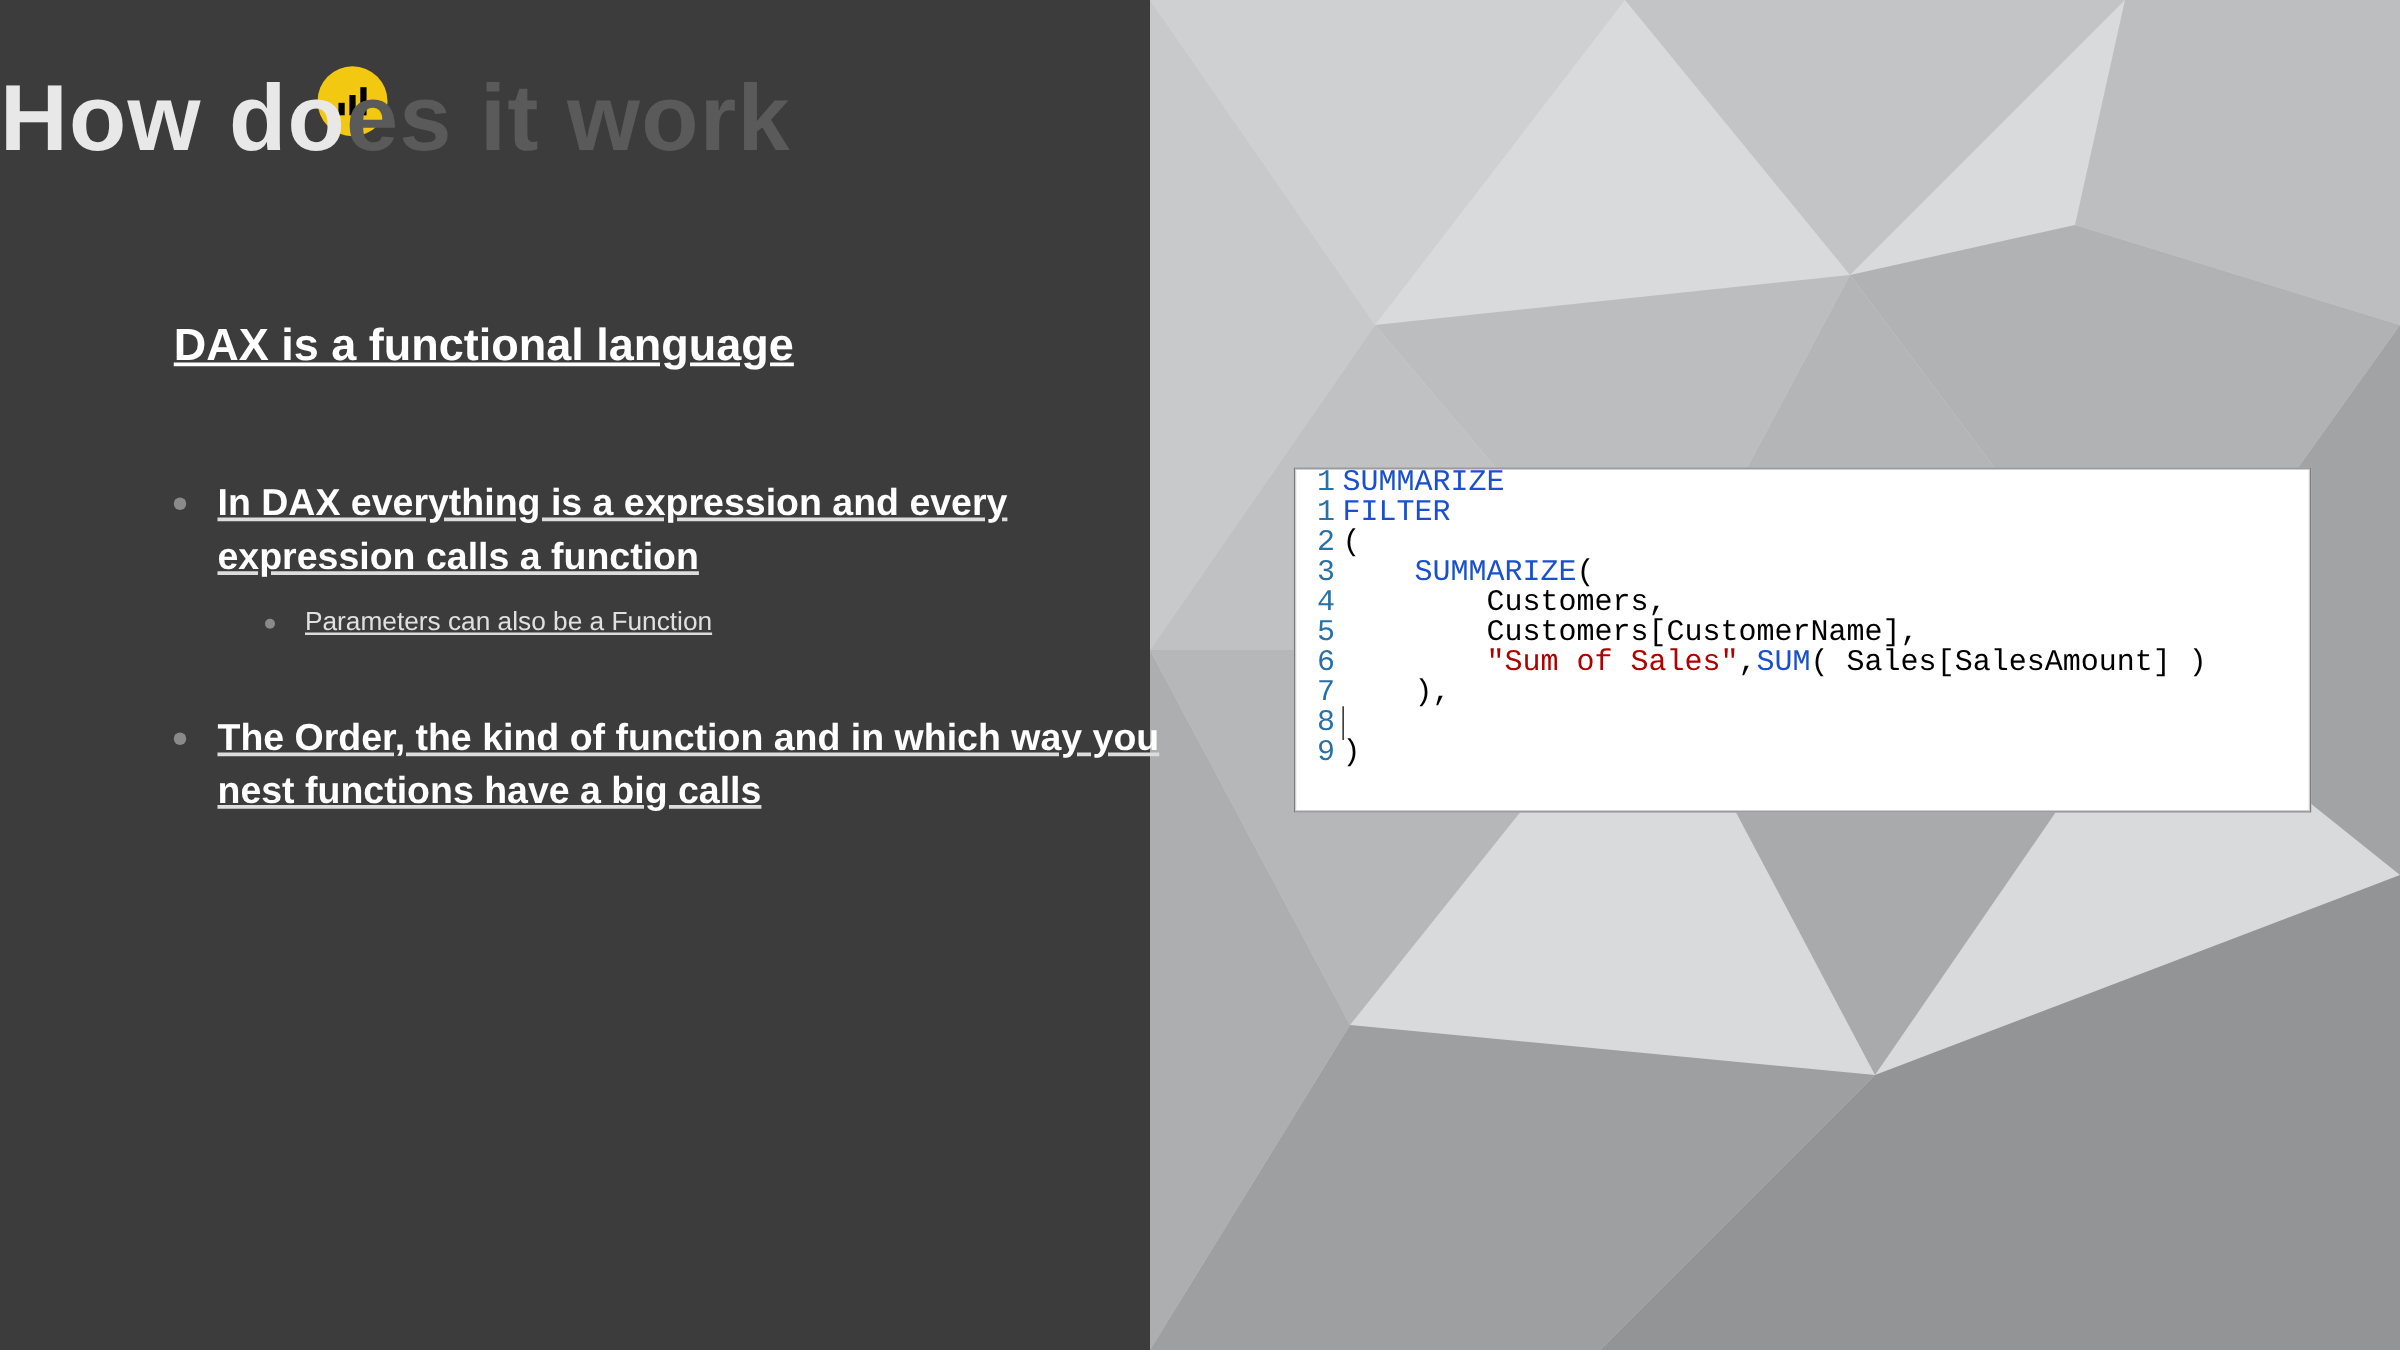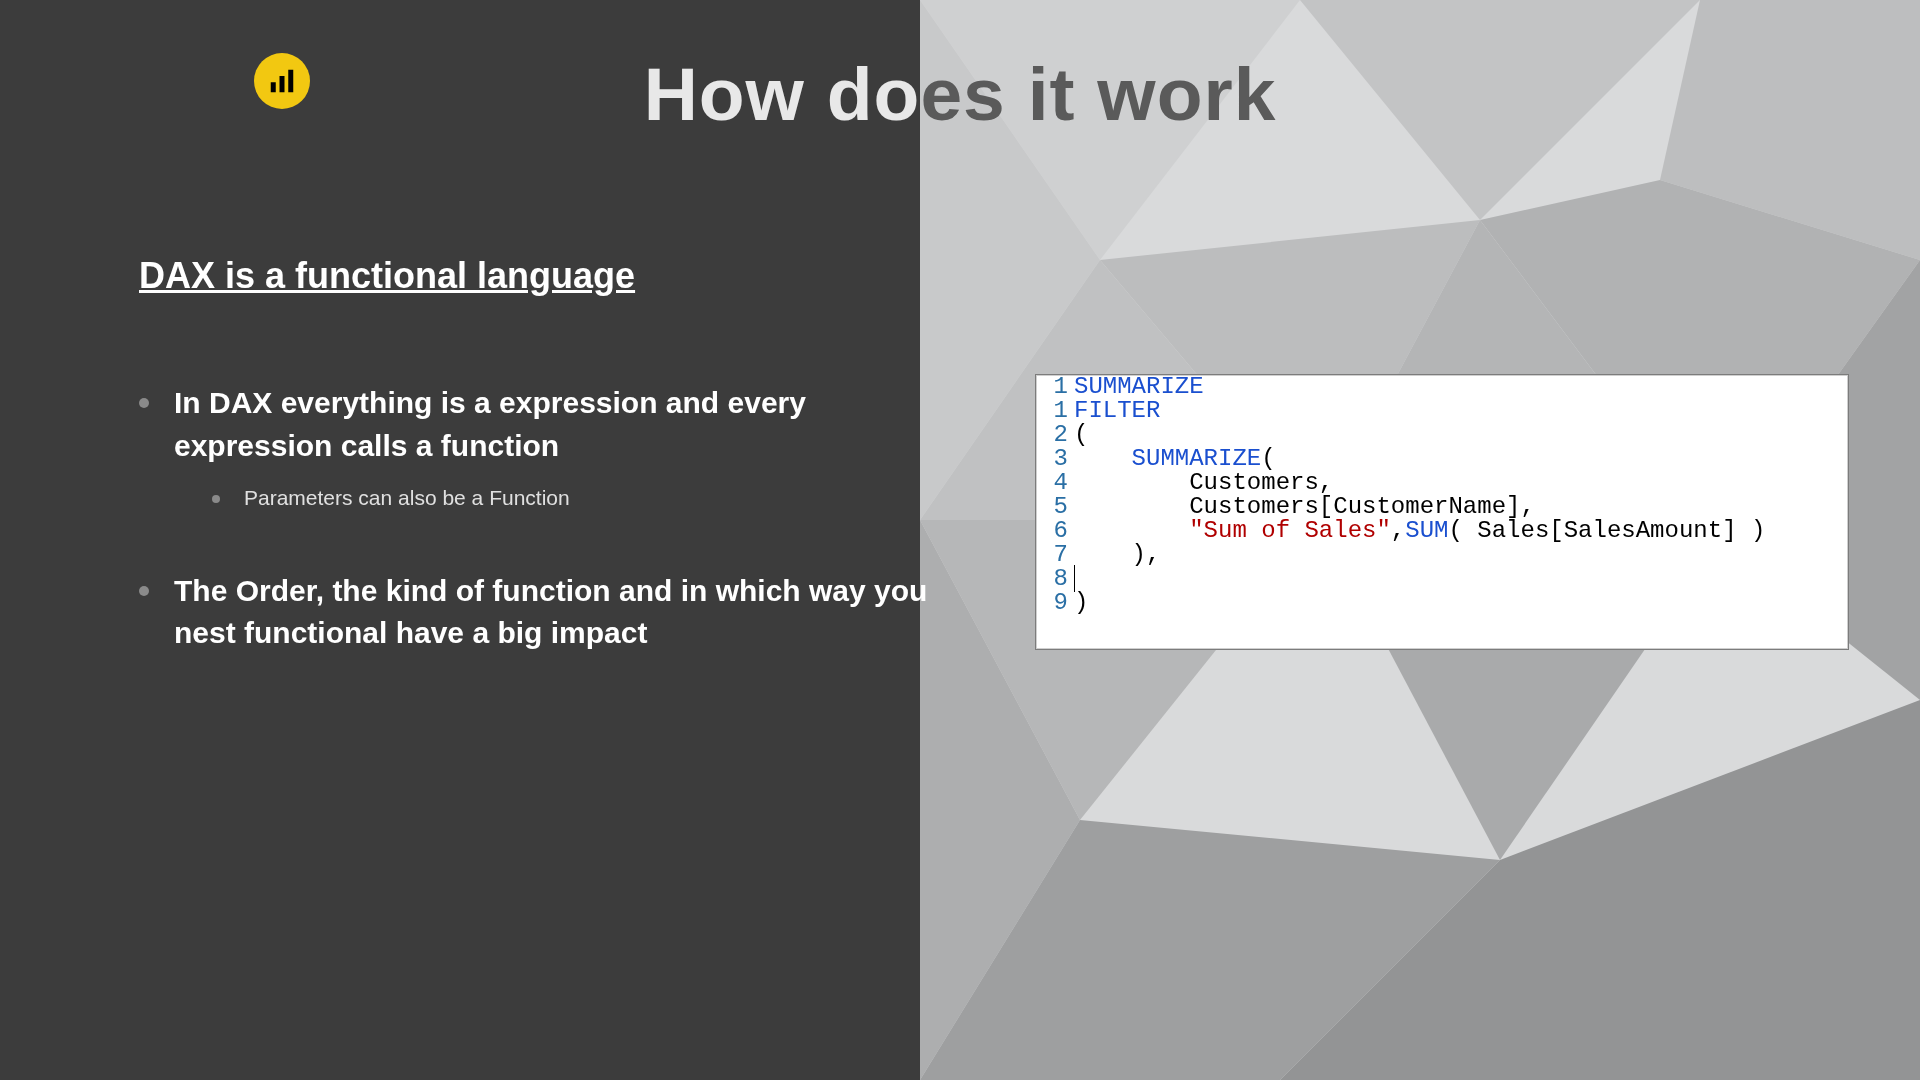--- a/index.html
+++ b/index.html
@@ -10,28 +10,28 @@
   #geo-bg svg{width:1920px;height:1080px;display:block;}
 
   
   #dark-panel{position:absolute;left:0;top:0;width:920px;height:1080px;background:#3c3c3c;}
 
   
   #logo{position:absolute;left:254px;top:53px;width:56px;height:56px;border-radius:50%;background:#f2c811;display:flex;align-items:center;justify-content:center;}
   #logo svg{width:30px;height:30px;}
 
   
-  #title{position:absolute;left:0;top:55px;width:1920px;text-align:center;font-weight:700;font-size:75px;letter-spacing:1px;line-height:1.05;}
+  #title{position:absolute;left:0;top:55px;width:1920px;font-weight:700;font-size:75px;letter-spacing:1px;line-height:1.05;}
   #title .half-left{color:#e8e8e8;}
   #title .half-right{color:#5a5a5a;}
 
   
   #content{position:absolute;left:103px;top:255px;width:820px;color:#dcdcdc;margin-left:36px;}
   #subtitle{font-size:36px;font-weight:700;color:#ffffff;text-decoration:underline;margin:0 0 85px 0;}
-  ul.top{list-style:none;padding:0;margin:0;}
+  ul.top{list-style:none;padding:0;margin:0;text-decoration:underline;}
   ul.top > li{position:relative;padding-left:35px;margin-bottom:55px;}
   ul.top > li::before{content:'';position:absolute;left:0;top:16px;width:10px;height:10px;border-radius:50%;background:#8a8a8a;}
   .pt{font-size:30px;font-weight:700;color:#ffffff;line-height:1.42;}
   ul.sub{list-style:none;padding:0;margin:14px 0 0 38px;}
   ul.sub > li{position:relative;padding-left:32px;font-size:21px;color:#e0e0e0;line-height:1.6;}
   ul.sub > li::before{content:'';position:absolute;left:0;top:14px;width:8px;height:8px;border-radius:50%;background:#8a8a8a;}
 
   
   #codebox{position:absolute;left:1035px;top:374px;width:812px;background:#ffffff;border:1px solid #7c7c7c;font-family:Consolas,"Courier New",monospace;font-size:24px;line-height:24px;box-shadow:0 0 0 1px #cfcfcf inset;}
   #codebox .row{display:flex;height:24px;}
@@ -88,21 +88,21 @@
   <div id="content">
     <p id="subtitle">DAX is a functional language</p>
     <ul class="top" id="bullets">
         <li>
           <div class="pt">In DAX everything is a expression and every expression calls a function</div>
           <ul class="sub">
             <li>Parameters can also be a Function</li>
           </ul>
         </li>
         <li>
-          <div class="pt">The Order, the kind of function and in which way you nest functional have a big impact</div>
+          <div class="pt">The Order, the kind of function and in which way you nest functions have a big calls</div>
         </li>
       </ul>
   </div>
 
   <div id="codebox">
       <div class="row">
         <div class="gut">1</div>
         <div class="codecell"><span class="kw">SUMMARIZE</span></div>
       </div>
       <div class="row">

